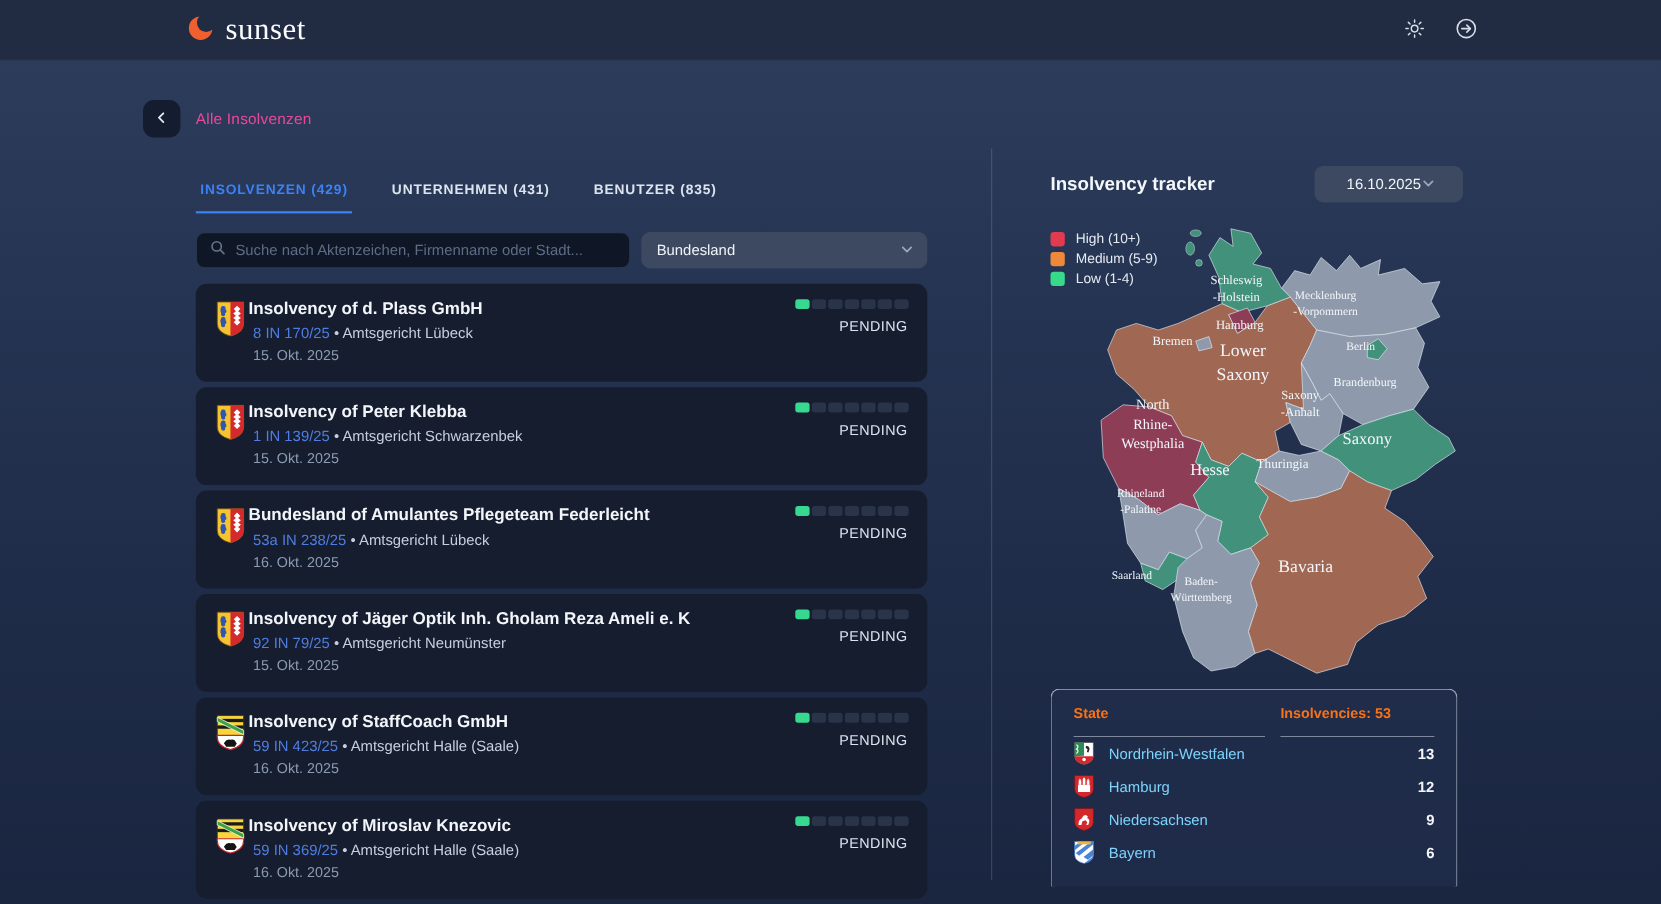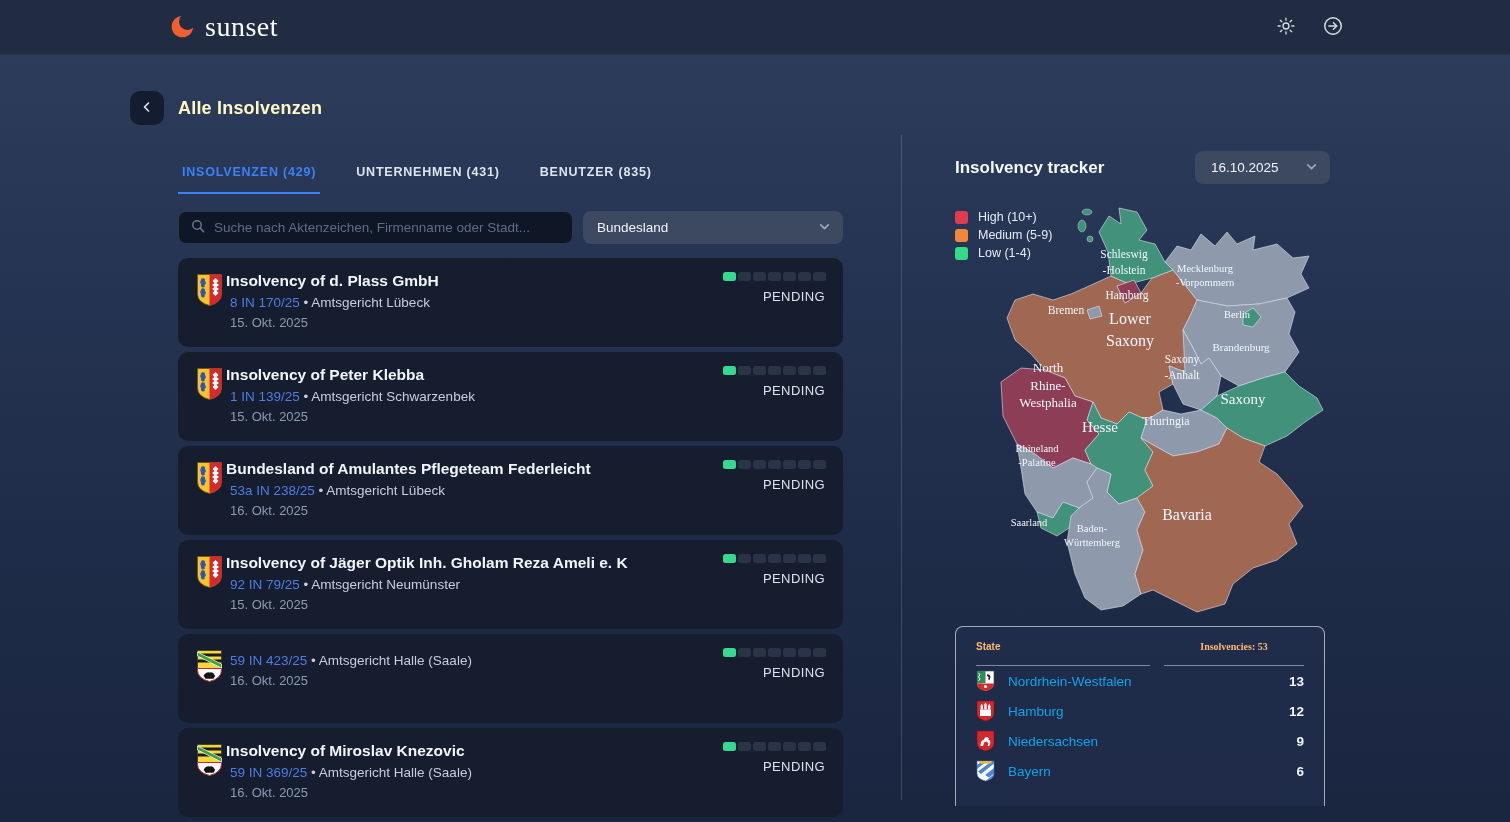--- a/index.html
+++ b/index.html
@@ -17,21 +17,21 @@
   .nav-spacer { flex:1; }
   .icon-btn { background:none; border:none; cursor:pointer; padding:6px; margin-left:14px; display:flex; align-items:center; }
   
   .main { display:flex; height:745px; }
   .left-col { flex:0 0 901px; width:901px; padding:36px 0 0 130px; }
   .right-col { flex:1; border-left:1px solid rgba(148,163,184,0.28); margin-top:80px; padding:16px 0 0 53px; }
   
   .page-head { display:flex; align-items:center; gap:14px; }
   .back-btn { width:34px; height:34px; border:none; border-radius:10px; background:#141d30; color:#e6ecf5;
               display:flex; align-items:center; justify-content:center; cursor:pointer; }
-  .page-title { font-size:18px; font-weight:bold; color:#fef9c3; letter-spacing:0.2px; }
+  .page-title { font-size:14px; font-weight:normal; color:#ec4899; letter-spacing:0.2px; }
   
   .tabs { display:flex; gap:32px; margin:40px 0 0 48px; }
   .tab { background:none; border:none; cursor:pointer; font-family:inherit;
          font-size:12.5px; font-weight:bold; letter-spacing:0.8px; color:#dde4ee;
          padding:0 4px 13px 4px; border-bottom:2.5px solid transparent; }
   .tab.active { color:#3b82f6; border-bottom-color:#3b82f6; }
   
   .filter-row { display:flex; gap:10px; margin:17px 0 0 48px; width:665px; }
   .search-box { flex:1; height:33px; background:#0f1727; border:1px solid #2b374d; border-radius:8px;
                 display:flex; align-items:center; padding:0 12px; gap:9px; }
@@ -50,40 +50,40 @@
   .case-no { color:#4f7de2; }
   .case-date { margin-left:34px; margin-top:5px; font-size:13px; color:#8b9bb1; }
   .progress { position:absolute; right:17px; top:14px; display:flex; gap:2px; }
   .seg { width:13px; height:9px; border-radius:2.5px; background:#2a3448; display:inline-block; }
   .status { position:absolute; right:18px; top:31px; font-size:13px; letter-spacing:0.4px; color:#dbe3ee; }
   
   .tracker { width:375px; }
   .tracker-head { display:flex; align-items:center; justify-content:space-between; }
   .tracker-title { font-size:17px; font-weight:bold; color:#f4f7fb; }
   .date-select { width:135px; height:33px; background:#3d4960; border-radius:8px; display:flex; align-items:center;
-                 justify-content:space-between; padding:0 12px 0 16px; cursor:pointer; font-size:13.5px; color:#f0f4f9; }
+                 justify-content:center; padding:0 12px 0 16px; cursor:pointer; font-size:13.5px; color:#f0f4f9; }
   .legend { margin-top:24px; position:relative; z-index:2; width:130px; }
   .legend-row { display:flex; align-items:center; gap:10px; height:18px; }
   .legend-chip { width:13px; height:13px; border-radius:3px; flex:0 0 13px; }
   .legend-label { font-size:12.5px; color:#e6ebf3; }
   .map-wrap { margin:-56px 0 0 32px; width:340px; height:412px; position:relative; z-index:1; }
   .map-wrap svg { display:block; }
   .map-label { font-family:"Liberation Serif", serif; fill:#f3f6fa; }
   
   .state-table { margin-top:8px; width:370px; height:180px; border:1px solid rgba(203,213,225,0.75);
                  border-bottom:none; border-radius:8px 8px 0 0; background:rgba(34,48,78,0.55); }
   .thead { display:flex; gap:14px; padding:0 20px; }
-  .thead .th { font-size:10px; font-weight:bold; color:#fdba74; padding:14px 0 13px 0;
+  .thead .th { font-size:13px; font-weight:bold; color:#f97316; padding:14px 0 13px 0;
                border-bottom:1px solid rgba(203,213,225,0.55); }
   .thead .th-state { flex:1; }
-  .thead .th-count { width:140px; text-align:center;font-family:Liberation Serif, serif; }
+  .thead .th-count { width:140px; text-align:left; }
   .trow { display:flex; align-items:center; padding:5px 20px; height:30px; }
   .trow:first-of-type { margin-top:8px; }
   .row-arms { width:19px; height:22px; flex:0 0 19px; }
-  .row-name { margin-left:13px; font-size:13.5px; color:#0ea5e9; flex:1; }
+  .row-name { margin-left:13px; font-size:13.5px; color:#7dd3fc; flex:1; }
   .row-count { font-size:13.5px; font-weight:bold; color:#f2f5f9; }
 </style>
 </head>
 <body>
 
 <div class="navbar">
   <div class="logo">
     <span>
       <svg width="27" height="27" viewBox="0 0 24 24">
         <circle cx="11" cy="13" r="9.5" fill="#f05f2e"></circle>
@@ -267,20 +267,21 @@
       </div>
       <div class="case-card">
         <span class="case-arms"><svg width="27" height="34" viewBox="0 0 27 34">
               <path d="M1.5,1.5 H25.5 V21 Q25.5,29.5 13.5,32.5 Q1.5,29.5 1.5,21 Z" fill="#f7d63c" stroke="#333" stroke-width="0.8"></path>
               <rect x="1.5" y="4.5" width="24" height="3" fill="#1b1b1b"></rect>
               <rect x="1.5" y="10.5" width="24" height="3" fill="#1b1b1b"></rect>
               <path d="M1.5,19.5 H25.5 V21 Q25.5,29.5 13.5,32.5 Q1.5,29.5 1.5,21 Z" fill="#ffffff" stroke="#c2272d" stroke-width="1"></path>
               <path d="M8,26 q2,-3.5 5.5,-2.5 q4,-1 5,2.5 q1.6,1 0,2 l-1,1.8 h-8 l-1,-1.8 q-1.6,-1 -0.5,-2 Z" fill="#141414"></path>
               <path d="M1.5,3 L25.5,15 L25.5,19 L1.5,7 Z" fill="#3fa23f" stroke="#ffffff" stroke-width="0.7"></path>
             </svg></span>
+        <div class="case-title">Insolvency of StaffCoach GmbH</div>
         <div class="case-sub">
           <span class="case-no">59 IN 423/25</span>
           <span>•</span>
           <span>Amtsgericht Halle (Saale)</span>
         </div>
         <div class="case-date">16. Okt. 2025</div>
         <div class="progress">
             <span class="seg" style="background: rgb(54, 217, 143);"></span>
             <span class="seg"></span>
             <span class="seg"></span>

